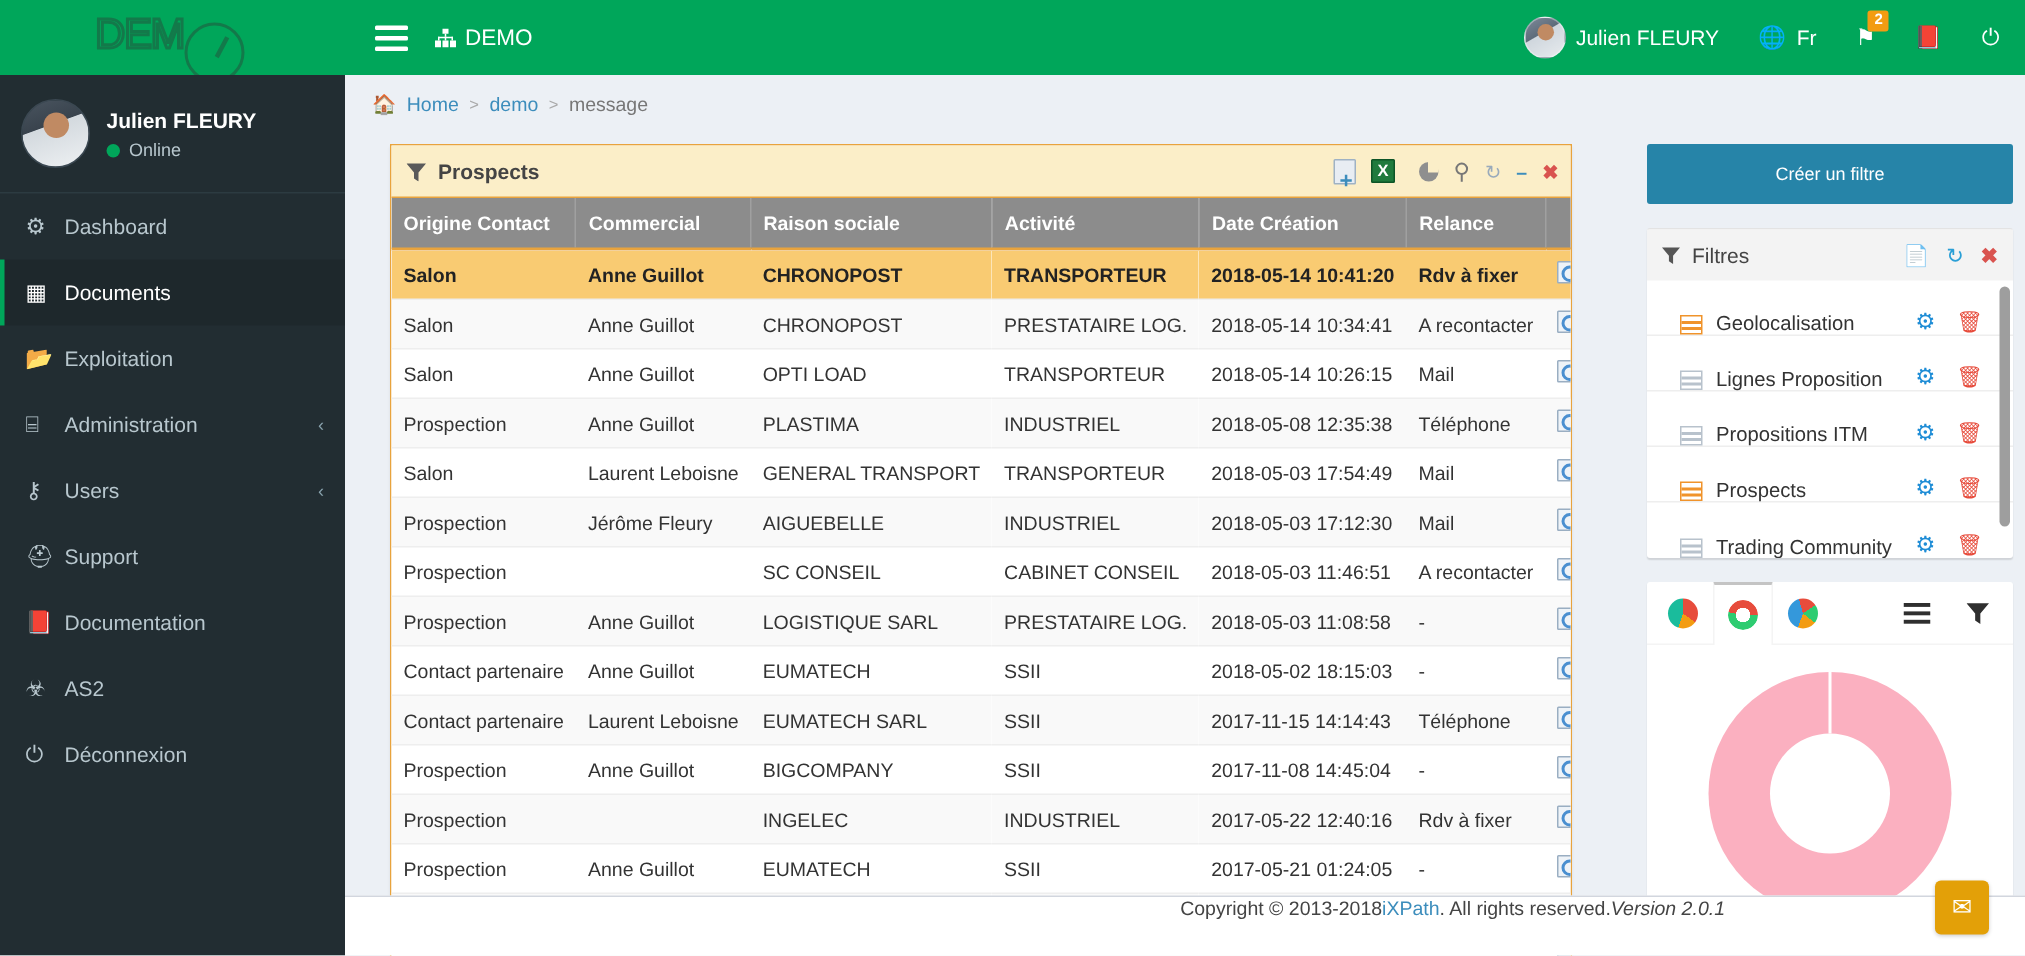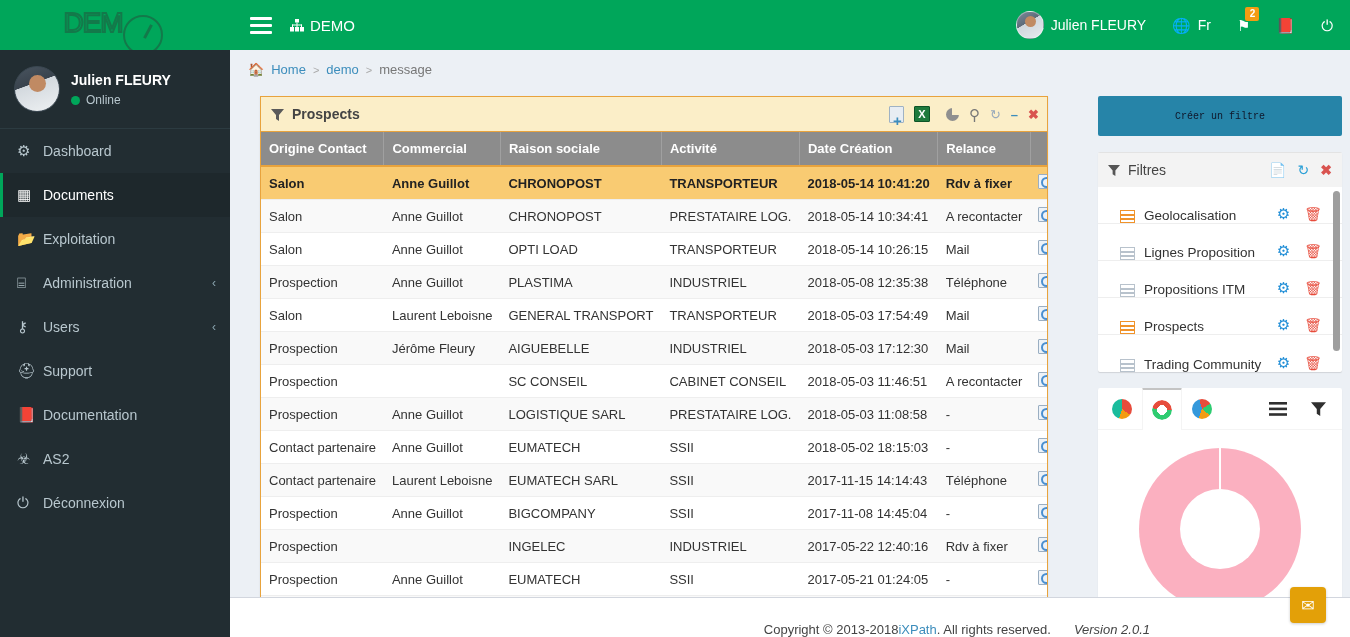--- a/index.html
+++ b/index.html
@@ -182,22 +182,22 @@
   .zoom-ico::before {
     content: ""; position: absolute; left: 8px; top: 9px; width: 5px; height: 2px;
     background: #4a8fd0; transform: rotate(45deg);
   }
 
   
   #right-col {
     position: absolute; right: 8px; top: 46px; width: 244px;
   }
   #create-filter-btn {
-    display: block; width: 100%; height: 40px; background: #2684a8; color: #0f172a;
-    border: none; font-size: 10px; font-family: Liberation Mono, monospace;
+    display: block; width: 100%; height: 40px; background: #2684a8; color: #ffffff;
+    border: none; font-size: 12px; font-family: Liberation Sans, sans-serif;
     cursor: pointer; border-radius: 2px;
   }
   #filters-box {
     margin-top: 16px; background: #fff; border-radius: 2px;
     box-shadow: 0 1px 1px rgba(0,0,0,.12); border-top: 1px solid #e3e3e3;
   }
   #filters-head {
     height: 34px; display: flex; align-items: center; padding: 0 10px;
     background: #f3f3f3;
   }
@@ -254,25 +254,25 @@
   }
   #donut::before {
     content: ""; position: absolute; left: 50%; top: 0; width: 2px; height: 41px;
     background: #fff; transform: translateX(-50%); z-index: 2;
   }
 
   
   #footer {
     position: absolute; left: 230px; bottom: 0; width: 1120px; height: 40px;
     background: #fff; border-top: 1px solid #d2d6de;
-    display: flex; align-items: flex-end; justify-content: flex-end;
+    display: flex; align-items: flex-start; justify-content: flex-end;
     padding-right: 200px; font-size: 13px; color: #444;
   }
   #footer a { color: #3c8dbc; text-decoration: none; }
-  #footer em { font-style: italic; margin-left: 23px; }
+  #footer em { font-style: italic; }
 
   #mail-fab {
     position: absolute; right: 24px; bottom: 14px; width: 36px; height: 36px;
     background: #e3a008; border-radius: 4px; display: flex; align-items: center;
     justify-content: center; color: #fff; font-size: 16px; cursor: pointer;
     box-shadow: 0 1px 3px rgba(0,0,0,.2); z-index: 20;
   }
 </style>
 </head>
 <body>

